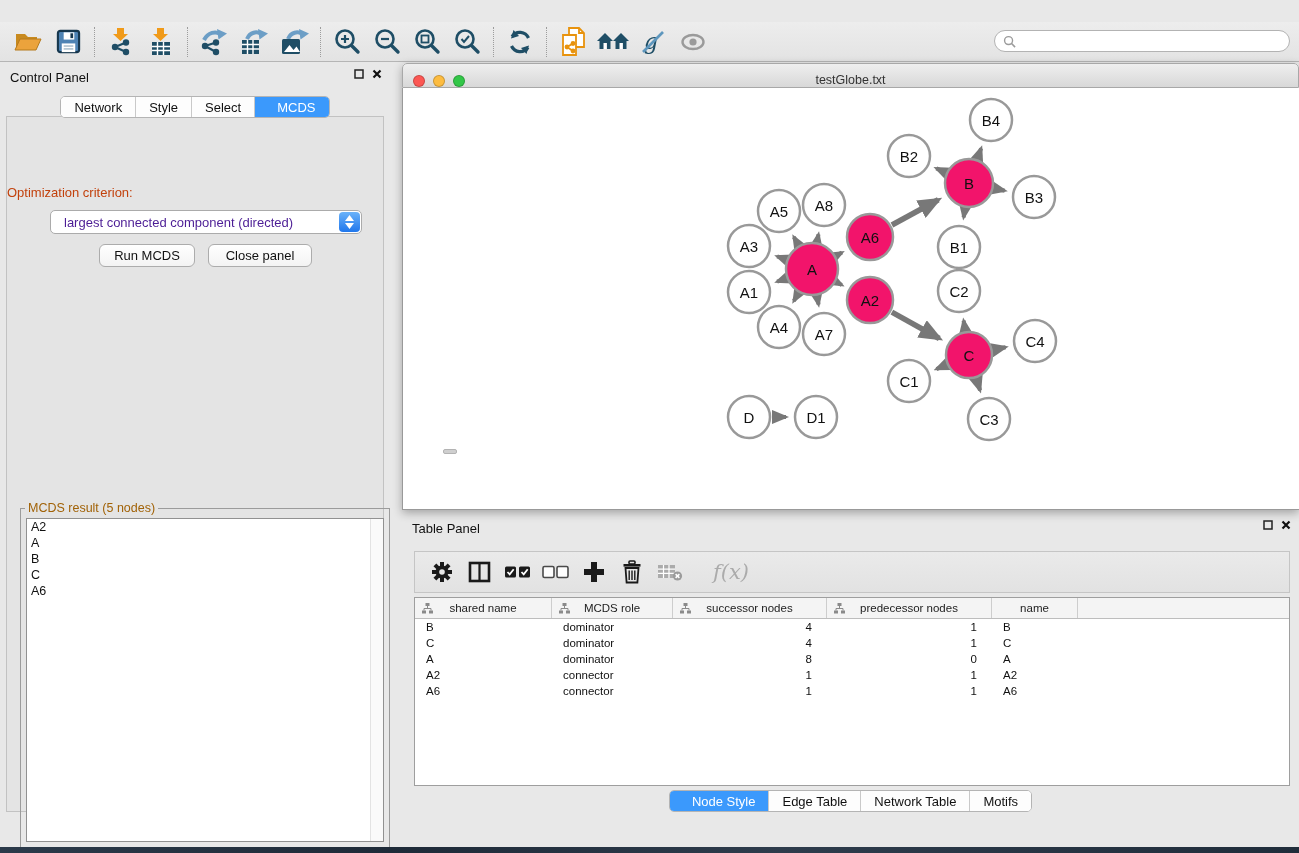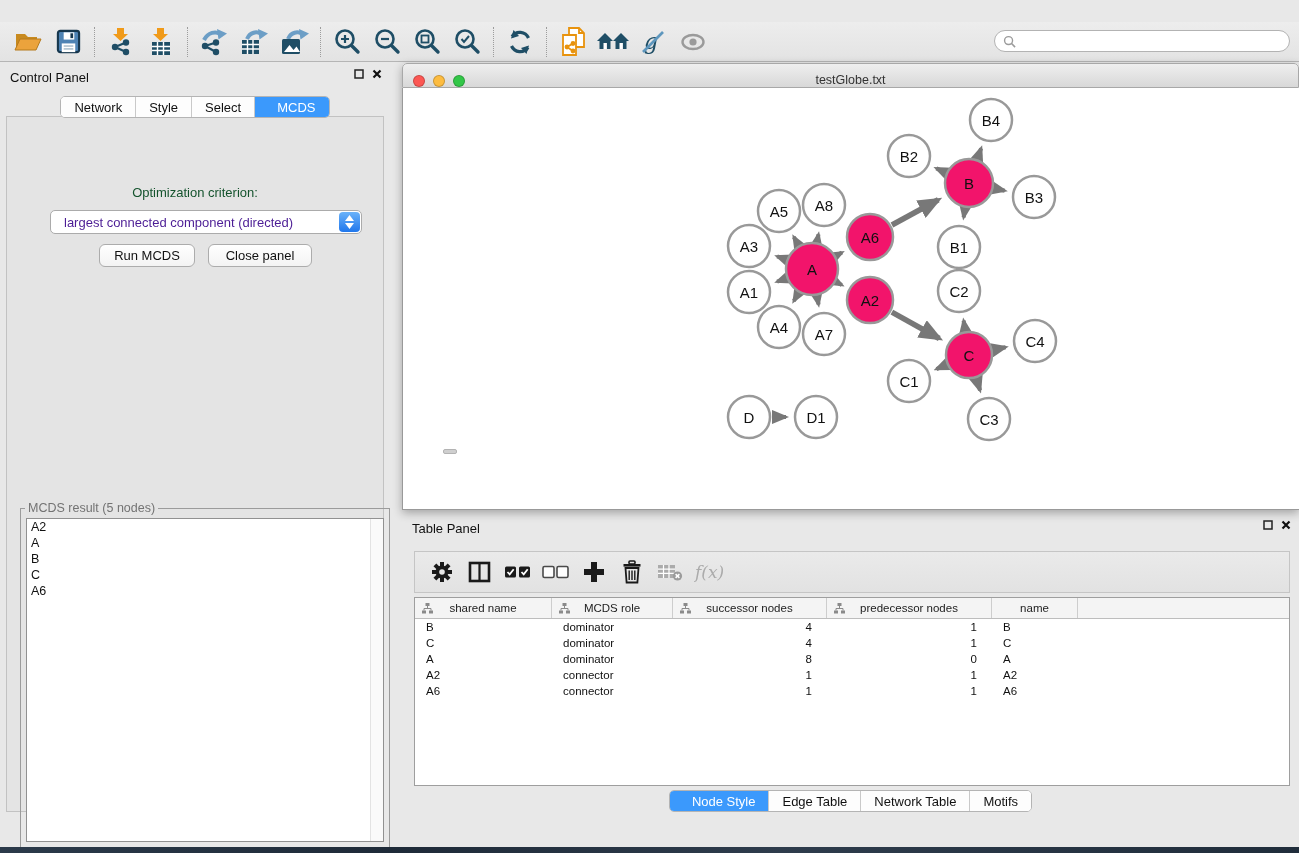--- a/index.html
+++ b/index.html
@@ -26,33 +26,33 @@
   .search-wrap input { border:none; outline:none; flex:1; font-size:12px; background:transparent; margin-left:5px; }
 
   
   .control-panel { position:absolute; left:0; top:63px; width:390px; height:756px; }
   .panel-head { position:absolute; left:0; top:0; width:100%; height:28px; display:flex; align-items:center; }
   .panel-head .ph-title { font-size:13px; color:#111; margin-left:10px; }
   .ph-icons { position:absolute; right:8px; top:6px; display:flex; gap:8px; align-items:center; }
   .cp-tabs-row { position:absolute; left:0; top:33px; width:100%; display:flex; justify-content:center; z-index:3; }
   .cp-content { position:absolute; left:6px; top:53px; width:378px; height:696px;
     background:#E4E4E4; border:1px solid #C2C2C2; }
-  .opt-label { position:absolute; left:0; top:68px; width:100%; text-align:center; font-size:13px; color:#14532d; }
+  .opt-label { position:absolute; left:0; top:68px; width:100%; font-size:13px; color:#c2410c; }
   .dropdown { position:absolute; left:43px; top:93px; width:312px; height:24px; background:#fff;
     border:1px solid #ABABAB; border-radius:5px; display:flex; align-items:center; }
   .dropdown .dd-value { font-size:13px; color:#4c1d95; margin-left:13px; }
   .dd-stepper { position:absolute; right:1px; top:1px; width:21px; height:20px; border-radius:4px;
     background:linear-gradient(#6AB2F9,#2077EC); display:flex; flex-direction:column; align-items:center; justify-content:center; gap:2px; }
   .btn { background:linear-gradient(#FFFFFF,#F3F3F3); border:1px solid #ACACAC; border-radius:6px;
     font-size:13px; color:#111; padding:3px 14px; font-family:"Liberation Sans",sans-serif; }
   .run-btn { position:absolute; left:92px; top:127px; width:96px; height:23px; }
   .closep-btn { position:absolute; left:201px; top:127px; width:104px; height:23px; }
   .result-fieldset { position:absolute; left:13px; top:384px; width:370px; height:347px;
     border:1px solid #9B9B9B; }
-  .result-fieldset legend { font-size:12.5px; color:#737373; margin-left:4px; padding:0 3px; }
+  .result-fieldset legend { font-size:12.5px; color:#a16207; margin-left:4px; padding:0 3px; }
   .result-list { position:absolute; left:5px; right:5px; top:3px; bottom:5px; background:#fff;
     border:1px solid #919191; overflow:hidden; }
   .result-list .item { font-size:12.5px; color:#111; line-height:16px; padding-left:4px; }
   .scroll-track { position:absolute; right:0; top:0; bottom:0; width:13px; background:#FAFAFA; border-left:1px solid #E3E3E3; }
 
   
   .net-window { position:absolute; left:402px; top:63px; width:897px; height:447px;
     border-radius:5px 5px 0 0; box-shadow:0 3px 10px rgba(0,0,0,.3); background:#fff; }
   .net-titlebar { position:absolute; left:0; top:0; width:100%; height:25px;
     background:linear-gradient(#EFEFEF,#D8D8D8); border:1px solid #A8A8A8; border-radius:5px 5px 0 0;
@@ -62,21 +62,21 @@
     border:1px solid #999; border-top:none; overflow:hidden;padding-left:35px; }
   .resize-grip { position:absolute; right:2px; bottom:2px; width:12px; height:12px; }
   .splitter-grip { position:absolute; left:443px; top:449px; width:14px; height:5px; background:#CFCFCF; border:1px solid #B3B3B3; border-radius:2px; }
 
   
   .table-panel { position:absolute; left:402px; top:514px; width:897px; height:305px; }
   .tp-toolbar { position:absolute; left:12px; top:37px; width:876px; height:42px;
     background:linear-gradient(#EAEAEA,#E2E2E2); border:1px solid #C5C5C5;
     display:flex; align-items:center; padding-left:10px; gap:5px; }
   .tp-btn { width:33px; height:34px; display:flex; align-items:center; justify-content:center; }
-  .fx-label { font-family:"DejaVu Serif",serif; font-style:italic; font-size:17px; color:#ABABAB; margin-left:4px; }
+  .fx-label { font-family:"DejaVu Serif",serif; font-style:italic; font-size:21px; color:#ABABAB; margin-left:22px; }
   .tbl { position:absolute; left:12px; top:83px; width:876px; height:189px; background:#fff; border:1px solid #9E9E9E; overflow:hidden; }
   .tbl-header { display:flex; height:21px; background:#F4F4F4; border-bottom:1px solid #BDBDBD; }
   .th { display:flex; align-items:center; justify-content:center; gap:5px; font-size:11.5px; color:#222;
     border-right:1px solid #CDCDCD; position:relative; }
   .th .th-icon { position:absolute; left:7px; top:5px; }
   .tbl-row { display:flex; height:16px; align-items:center; }
   .td { font-size:11.5px; color:#111; overflow:hidden; white-space:nowrap; }
   .td.left { text-align:left; padding-left:11px; }
   .td.right { text-align:right; padding-right:15px; }
   .tp-tabs-row { position:absolute; left:0; top:276px; width:100%; display:flex; justify-content:center; }

